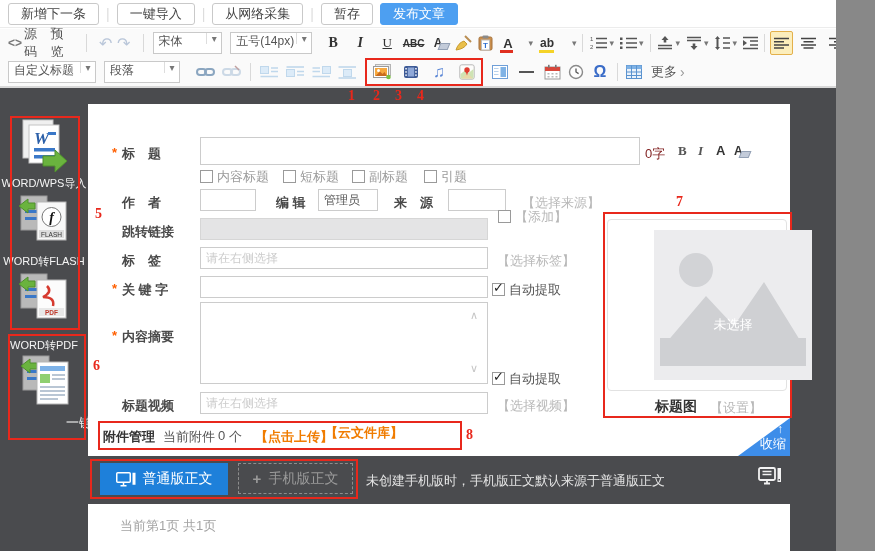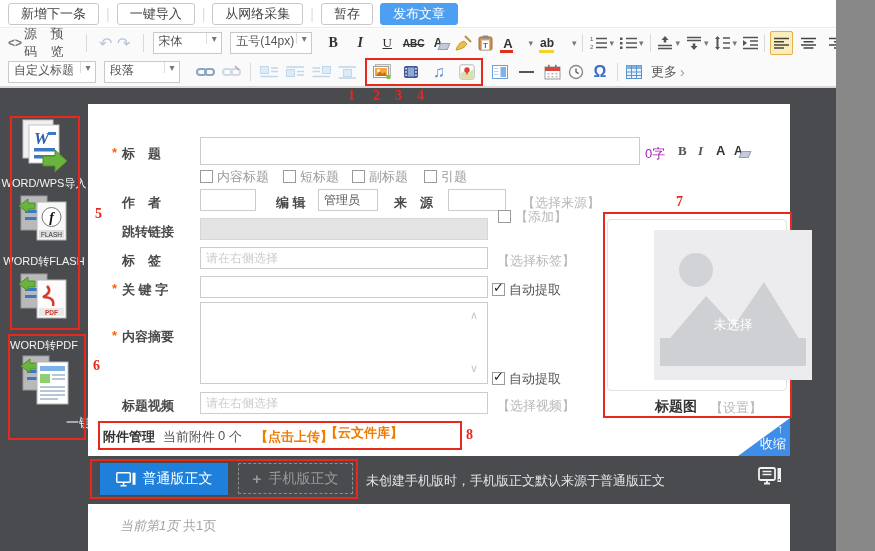--- a/index.html
+++ b/index.html
@@ -416,21 +416,21 @@
   <div class="side-label big" style="top:414px;">一键排版</div>
 
   <div class="rbox" style="left:10px;top:116px;width:70px;height:214px;"></div>
   <div class="rbox" style="left:8px;top:334px;width:78px;height:106px;"></div>
 
   <div class="panel">
 
     <span class="req" style="left:24px;top:41px;">*</span>
     <span class="flabel" style="left:34px;top:41px;">标　题</span>
     <input class="fin" style="left: 112px; top: 33px; width: 440px; height: 28px;">
-    <span class="ftext" style="left:557px;top:41px;color:#a21caf;">0字</span>
+    <span class="ftext" style="left:557px;top:41px;color:#7f1d1d;">0字</span>
     <span class="ftext bchar" style="left:590px;top:39px;cursor:pointer;">B</span>
     <span class="ftext ichar" style="left:610px;top:39px;cursor:pointer;">I</span>
     <span class="ftext" style="left:626px;top:39px;cursor:pointer;"><span class="colorA">A</span></span>
     <span class="ftext" style="left:646px;top:39px;cursor:pointer;"><span class="erasA">A<i></i></span></span>
 
     <span class="checks" style="left:112px;top:64px;">
       <span class="chk"></span><span class="item">内容标题</span></span>
     <span class="checks" style="left:195px;top:64px;">
       <span class="chk"></span><span class="item">短标题</span></span>
     <span class="checks" style="left:264px;top:64px;">
@@ -523,17 +523,17 @@
         <rect x="1" y="1" width="16" height="12" rx="1.5" fill="none" stroke="#f2f2f2" stroke-width="1.8"></rect>
         <path d="M4.5 4.5 H13.5 M4.5 7.5 H13.5" stroke="#f2f2f2" stroke-width="1.4"></path>
         <path d="M6 16.5 H12 M9 13 V16.5" stroke="#f2f2f2" stroke-width="1.8"></path>
         <rect x="19.5" y="1" width="3.5" height="14" fill="#f2f2f2"></rect>
         <rect x="20.5" y="12" width="1.5" height="1.5" fill="#4a4b4e"></rect>
       </svg>
   </span>
   <span class="rnum" style="left:302px;top:505px;">9</span>
 
   <div class="bottom-panel">
-    <span class="pageinfo" style="left:32px;font-style:italic;">当前第1页</span>
+    <span class="pageinfo" style="left:32px;">当前第1页</span>
     <span class="pageinfo" style="left:95px;">共1页</span>
   </div>
 
 </div>
 
 </body></html>

